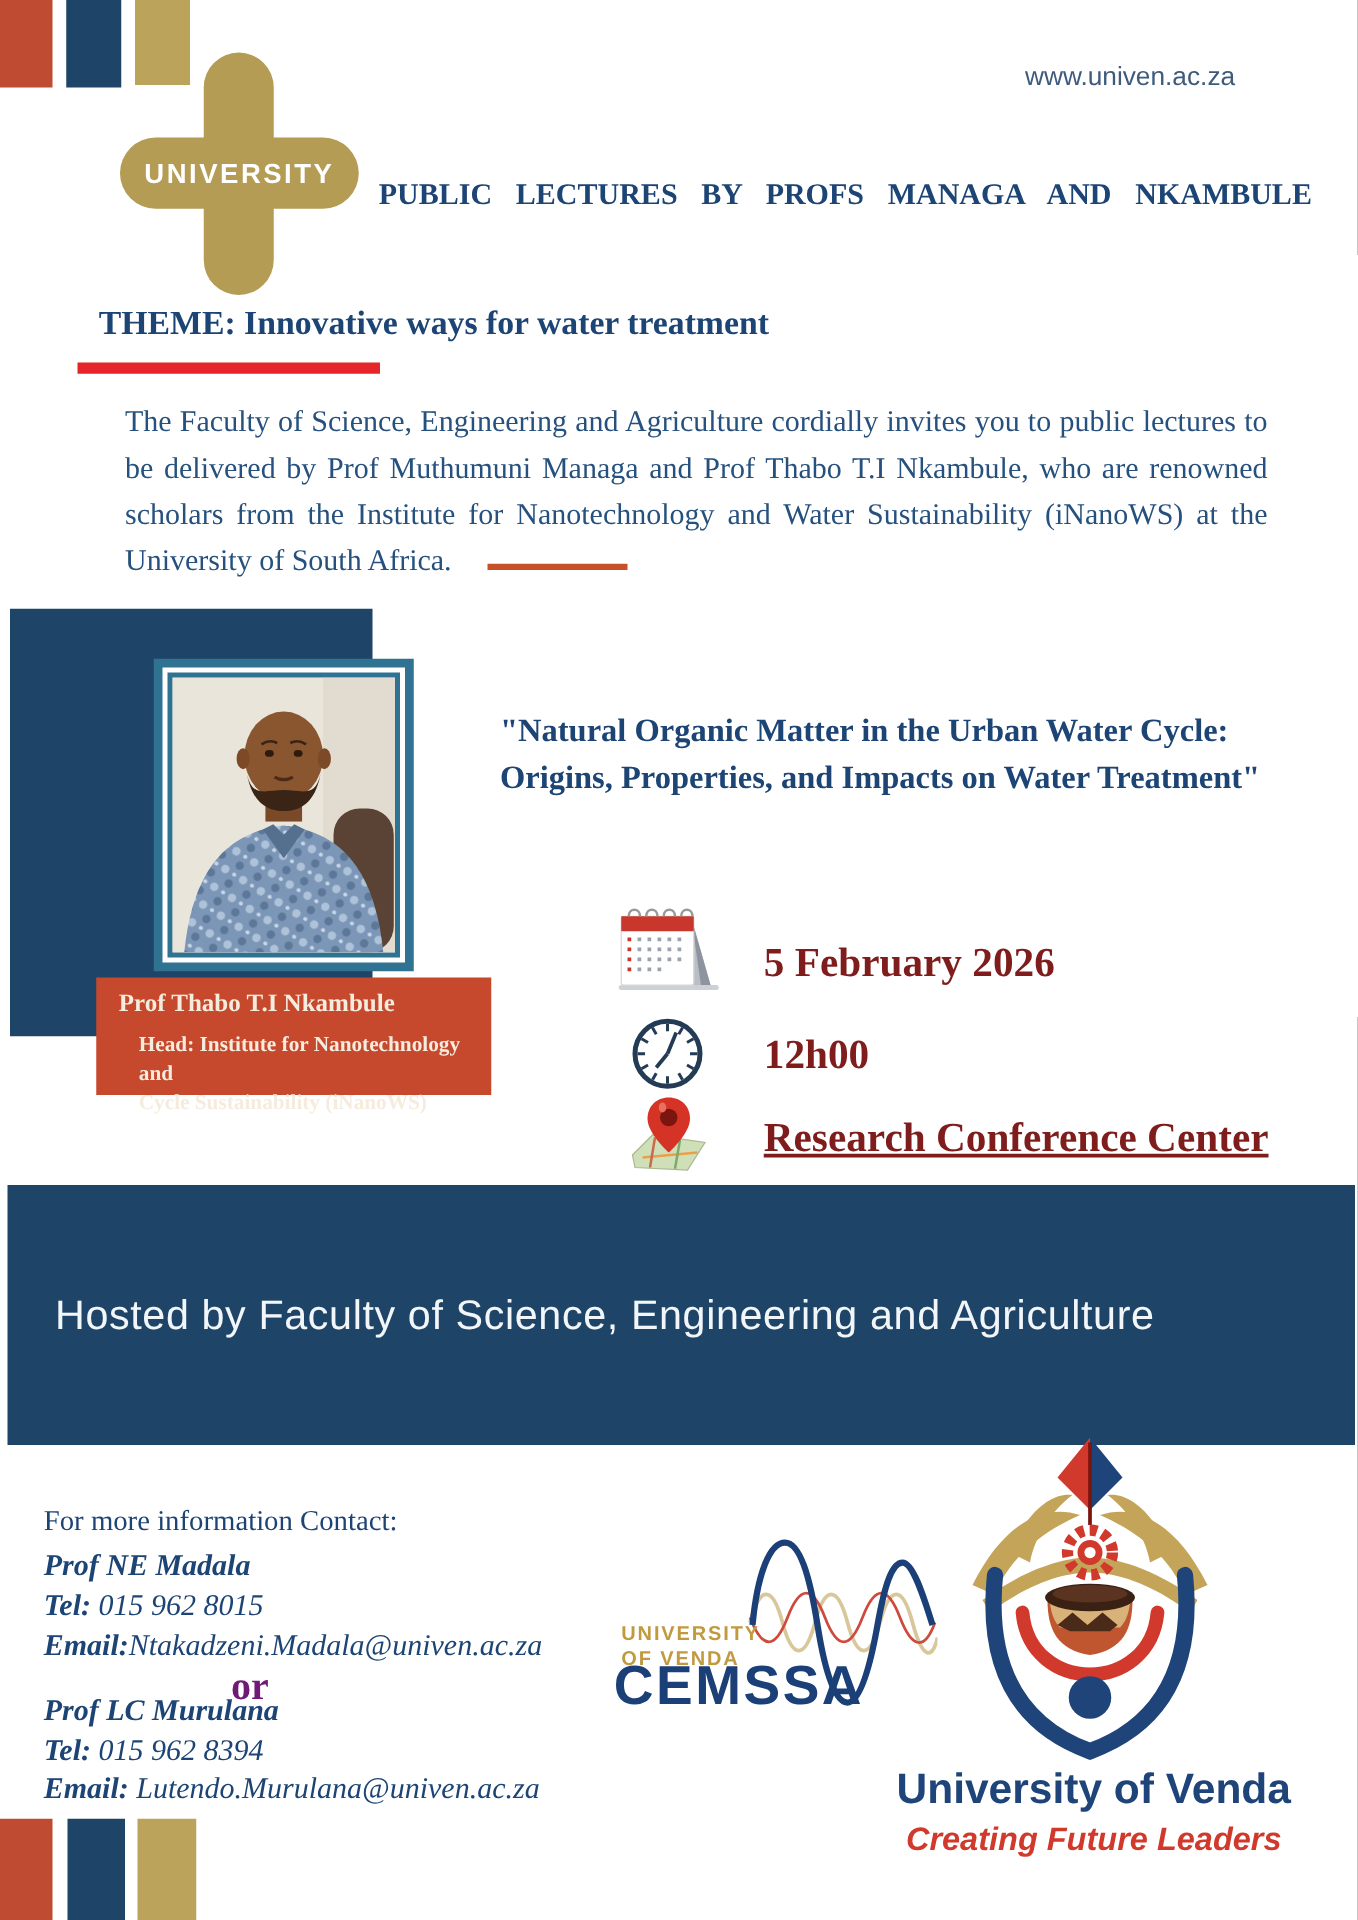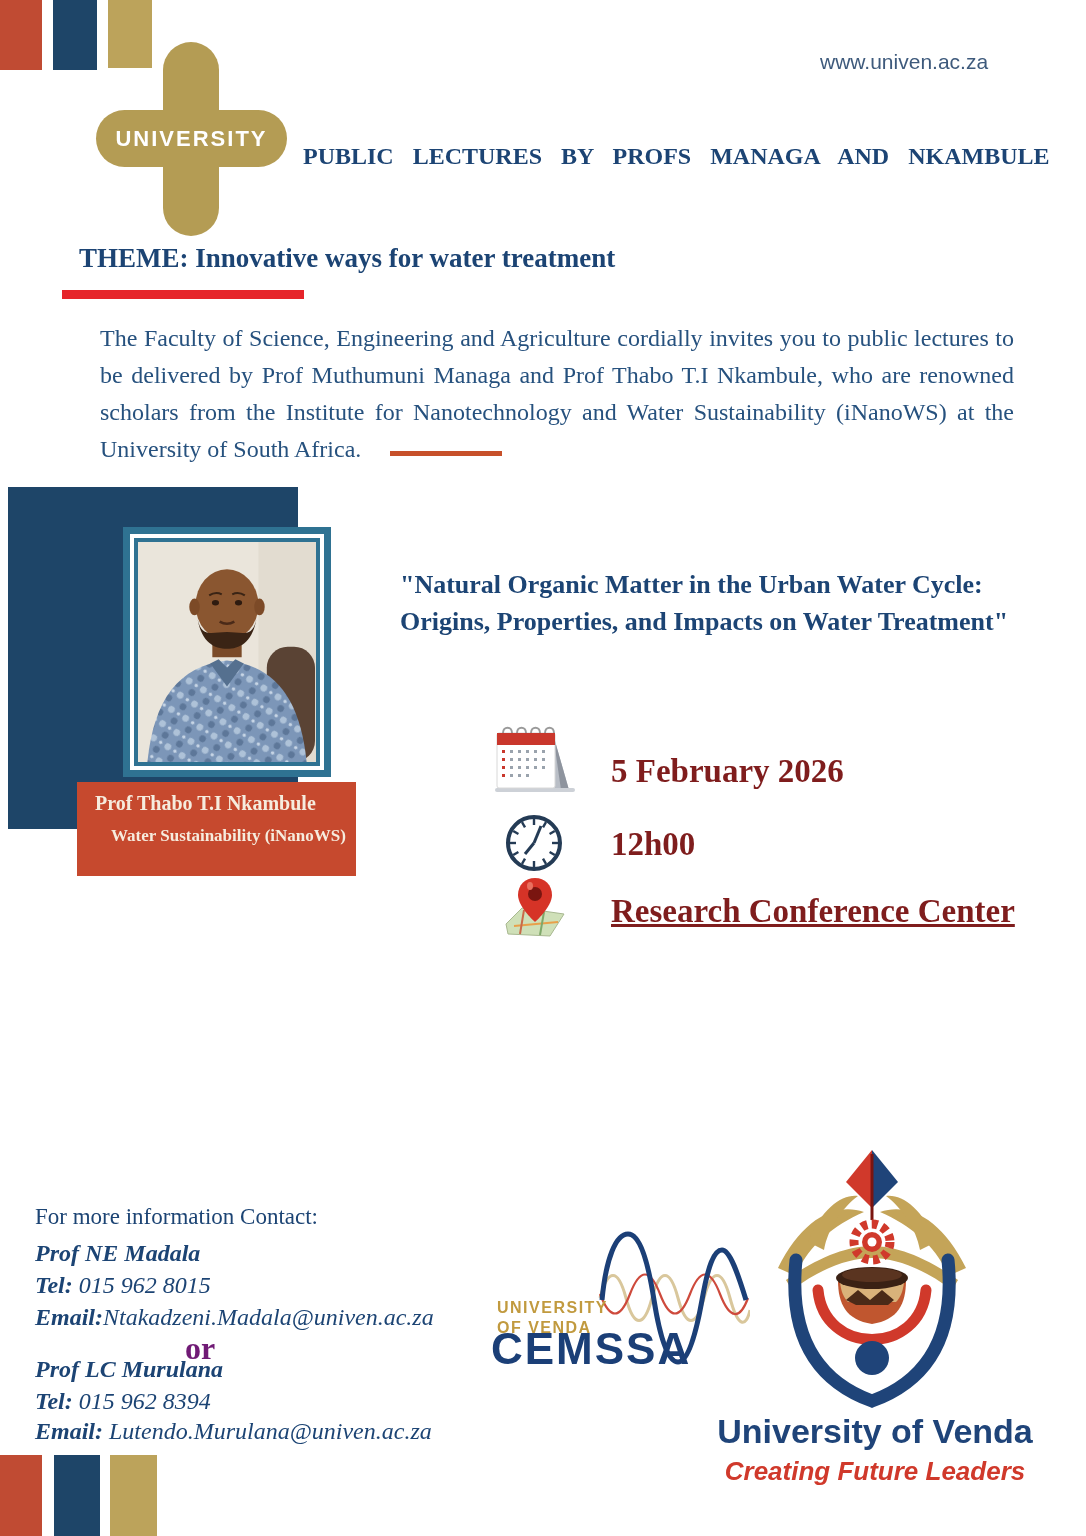--- a/index.html
+++ b/index.html
@@ -37,21 +37,21 @@
     color:#26517E; line-height:37px; text-align:justify; }
   .intro-underline { left:390px; top:451px; width:112px; height:5px; background:#C7502A; }
 
   
   .speaker-panel { left:8px; top:487px; width:290px; height:342px; background:#1E4568; }
   .photo-frame { left:123px; top:527px; width:208px; height:250px;
     background:#2F7292; padding:7px; }
   .photo-frame .mat1 { width:100%; height:100%; background:#ffffff; padding:4px; }
   .photo-frame .mat2 { width:100%; height:100%; background:#2F7292; padding:4px; }
   .photo-frame .photo { width:100%; height:100%; background:#EAE5DB; overflow:hidden; }
-  .caption-box { left:77px; top:782px; width:279px; height:94px; background:#C6492E;
+  .caption-box { left:77px; top:782px; width:316px; height:94px; background:#C6492E;
     color:#F6ECDE; }
   .caption-name { position:absolute; left:18px; top:10px; font-size:20px; font-weight:bold; }
   .caption-role { position:absolute; left:34px; top:42px; font-size:17px;
     font-weight:bold; line-height:23px; }
 
   
   .lecture-heading { left:398px; top:512px; font-size:26px; font-weight:bold;
     color:#1C4474; white-space:nowrap; }
   .lecture-title { left:400px; top:566px; width:660px; font-size:26px;
     font-weight:bold; color:#1C4474; line-height:37px; }
@@ -147,21 +147,22 @@
         <path d="M83,76 q7,4 14,0" stroke="#4A2A18" stroke-width="2.4" fill="none"></path>
       </svg>
     </div>
         </div>
       </div>
   </div>
 
   <div class="abs caption-box">
     <div class="caption-name">Prof Thabo T.I Nkambule</div>
     <div class="caption-role">
-      <div>Water Sustainability (iNanoWS)</div>
+      <div>Head: Institute for Nanotechnology and</div>
+      <div>Cycle Sustainability (iNanoWS)</div>
     </div>
   </div>
 
   <div class="abs lecture-title">
     <div>"Natural Organic Matter in the Urban Water Cycle:</div>
     <div>Origins, Properties, and Impacts on Water Treatment"</div>
   </div>
 
   <div class="abs" style="left:489px;top:716px;">
     <svg width="92" height="86" viewBox="0 0 92 86">
@@ -231,20 +232,23 @@
       <path d="M14,50 L58,46" stroke="#E8A04A" stroke-width="2" fill="none"></path>
       <path d="M24,34 L20,58" stroke="#C96A4A" stroke-width="2" fill="none"></path>
       <path d="M44,36 L40,59" stroke="#7FA86A" stroke-width="2" fill="none"></path>
       <path d="M35,2 C25,2 18,9 18,19 C18,31 35,46 35,46 C35,46 52,31 52,19 C52,9 45,2 35,2 Z" fill="#D63327"></path>
       <circle cx="35" cy="18" r="7" fill="#7A1510"></circle>
       <ellipse cx="30" cy="10" rx="3" ry="4" fill="#E9705F"></ellipse>
     </svg>
   </div>
   <div class="abs detail-label" style="left:595px;top:893px;text-decoration:underline;">Research Conference Center</div>
 
+  <div class="abs host-banner">
+    <div class="host-banner-text">Hosted by Faculty of Science, Engineering and Agriculture</div>
+  </div>
 
   <div class="abs contact-heading">For more information Contact:</div>
   <div class="contact-line contact-name" style="left:35px;top:1240px;">Prof NE Madala</div>
   <div class="contact-line" style="left:35px;top:1272px;">
     <b>Tel:</b>
     <span>015 962 8015</span>
   </div>
   <div class="contact-line" style="left:35px;top:1304px;">
     <b>Email:</b><span>Ntakadzeni.Madala@univen.ac.za</span>
   </div>

